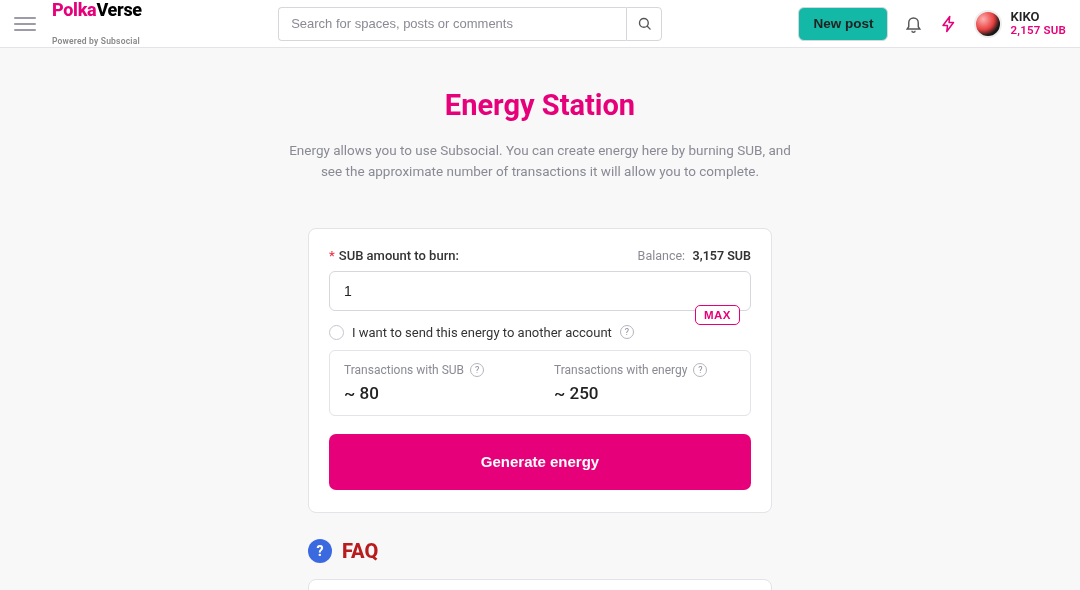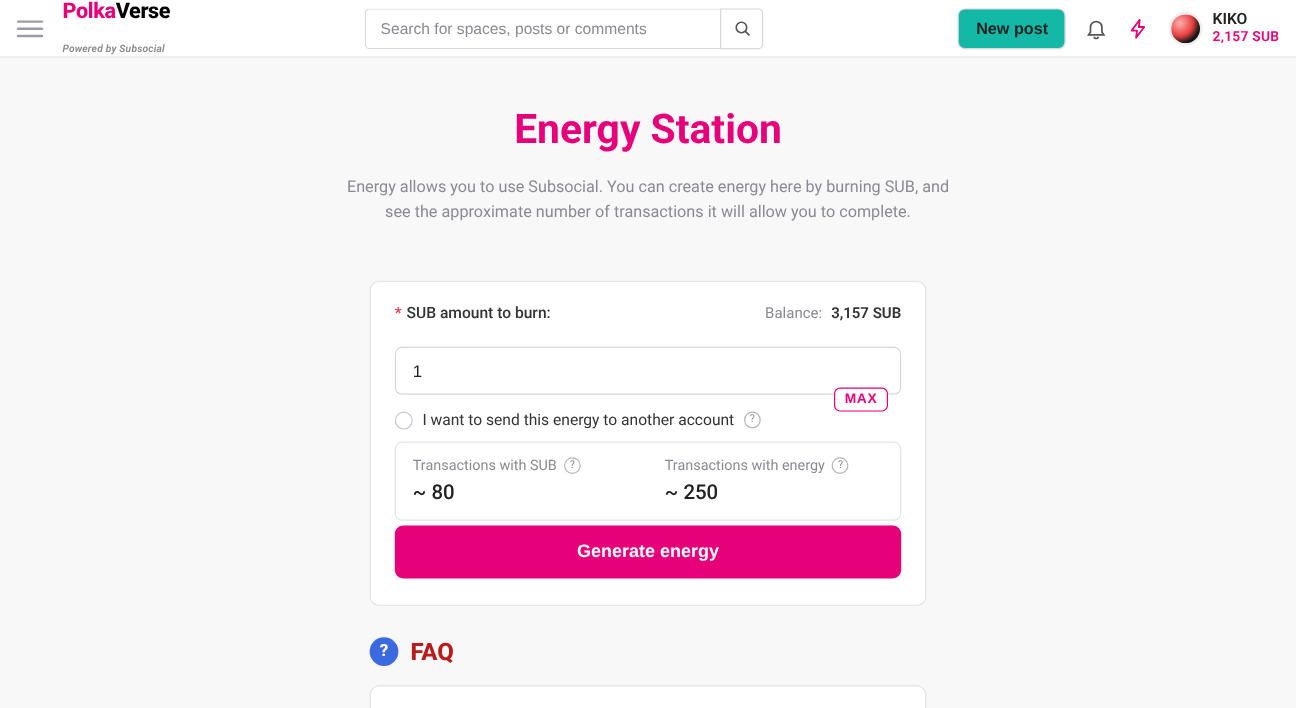--- a/index.html
+++ b/index.html
@@ -31,25 +31,25 @@
     align-items: center;
     padding: 0 14px;
     border-bottom: 1px solid var(--border);
   }
   .hamburger-icon { width: 22px; height: 22px; display:flex; flex-direction:column; justify-content:center; gap:4px; cursor:pointer; margin-right: 16px;}
   .hamburger-icon span { display:block; height:2px; background:#9c9ca6; border-radius:1px;}
   .logo { display:flex; flex-direction:column; line-height:1; cursor:pointer; }
   .logo-row { display:flex; gap:0; font-size:18px; font-weight:800; letter-spacing:-.3px;}
   .logo-pink { color: var(--pink); }
   .logo-black { color: #000; }
-  .logo-sub { font-size:8.5px; font-weight:600; color:#888; margin-top:18px; letter-spacing:.2px;font-style:italic;}
+  .logo-sub { font-size:8.5px; font-weight:600; color:#888; margin-top:18px; letter-spacing:.2px;}
 
   .search-wrap { flex:1; display:flex; justify-content:center;}
   .search-box {
-    display:flex; width: 332px;
+    display:flex; width: 384px;
   }
   .search-input {
     flex:1; height:34px; border:1px solid var(--input-border);
     border-right:none; border-radius:4px 0 0 4px;
     padding:0 12px; font-size:13px; color:var(--text-med);
     outline:none;
   }
   .search-input::placeholder { color: var(--text-light); }
   .search-btn {
     width:36px; height:34px; display:flex; align-items:center; justify-content:center;
@@ -68,28 +68,28 @@
     width:28px; height:28px; border-radius:50%;
     background: radial-gradient(circle at 30% 30%, #ffb0b0 0%, #e84040 45%, #181818 70%);
     border:2px solid #eee;
   }
   .user-text { display:flex; flex-direction:column; line-height:1.1;}
   .user-name { font-size:13px; font-weight:600; color:#222;}
   .user-bal { font-size:11.5px; font-weight:600; color: var(--pink); letter-spacing:.2px;}
 
   
   .main { display:flex; flex-direction:column; align-items:center; padding-top:40px;}
-  .page-title { font-size:34px; font-weight:700; color: var(--pink); margin:0 14px 18px;text-align:right;}
+  .page-title { font-size:29px; font-weight:700; color: var(--pink); margin:0 14px 18px;text-align:right;}
   .page-desc { font-size:13.5px; color: var(--text-light); text-align:center; line-height:1.55; max-width:540px; margin:0 0 22px;}
 
   .card {
     width:464px; background:var(--panel); border:1px solid var(--border);
     border-radius:8px; margin-top:24px; padding:18px 20px 22px;
   }
-  .row-between { display:flex; justify-content:space-between; align-items:baseline; margin-bottom:20px;}
+  .row-between { display:flex; justify-content:space-between; align-items:baseline; margin-bottom:8px;}
   .label { font-size:13px; font-weight:500; color:#333;}
   .req-star { color:#e63946; margin-right:4px;}
   .bal-label { font-size:12.5px; color: var(--text-light);}
   .bal-val { font-size:12.5px; font-weight:600; color:#333; margin-left:4px;}
 
   .input-row {
     position:relative; display:flex; align-items:center;
     border:1px solid var(--input-border); border-radius:6px; height:40px; padding:0 10px 0 12px;
   }
   .amount-input { flex:1; border:none; outline:none; font-size:14px; color:#222; background:transparent;}
@@ -110,21 +110,21 @@
     display:flex; border:1px solid var(--border); border-radius:6px; margin-top:10px;
   }
   .stat {
     flex:1; padding:12px 14px 12px;
   }
   .stat + .stat { border-left:none; }
   .stat-label { font-size:12px; color: var(--text-light); display:flex; align-items:center; gap:6px;}
   .stat-val { font-size:17px; font-weight:500; color:#222; margin-top:6px;}
 
   .gen-btn {
-    width:100%; height:44px; margin-top:4px; border:none; border-radius:7px;
+    width:100%; height:56px; margin-top:18px; border:none; border-radius:7px;
     background: var(--pink); color:#fff; font-size:15px; font-weight:600; cursor:pointer;
   }
 
   .faq-head { width:464px; display:flex; align-items:center; gap:10px; margin-top:26px;}
   .faq-badge {
     width:24px; height:24px; border-radius:50%; background:#3b6ae0; color:#fff;
     display:flex; align-items:center; justify-content:center; font-size:14px; font-weight:800;
   }
   .faq-title { font-size:20px; font-weight:800; color:#b91c1c;}
 

